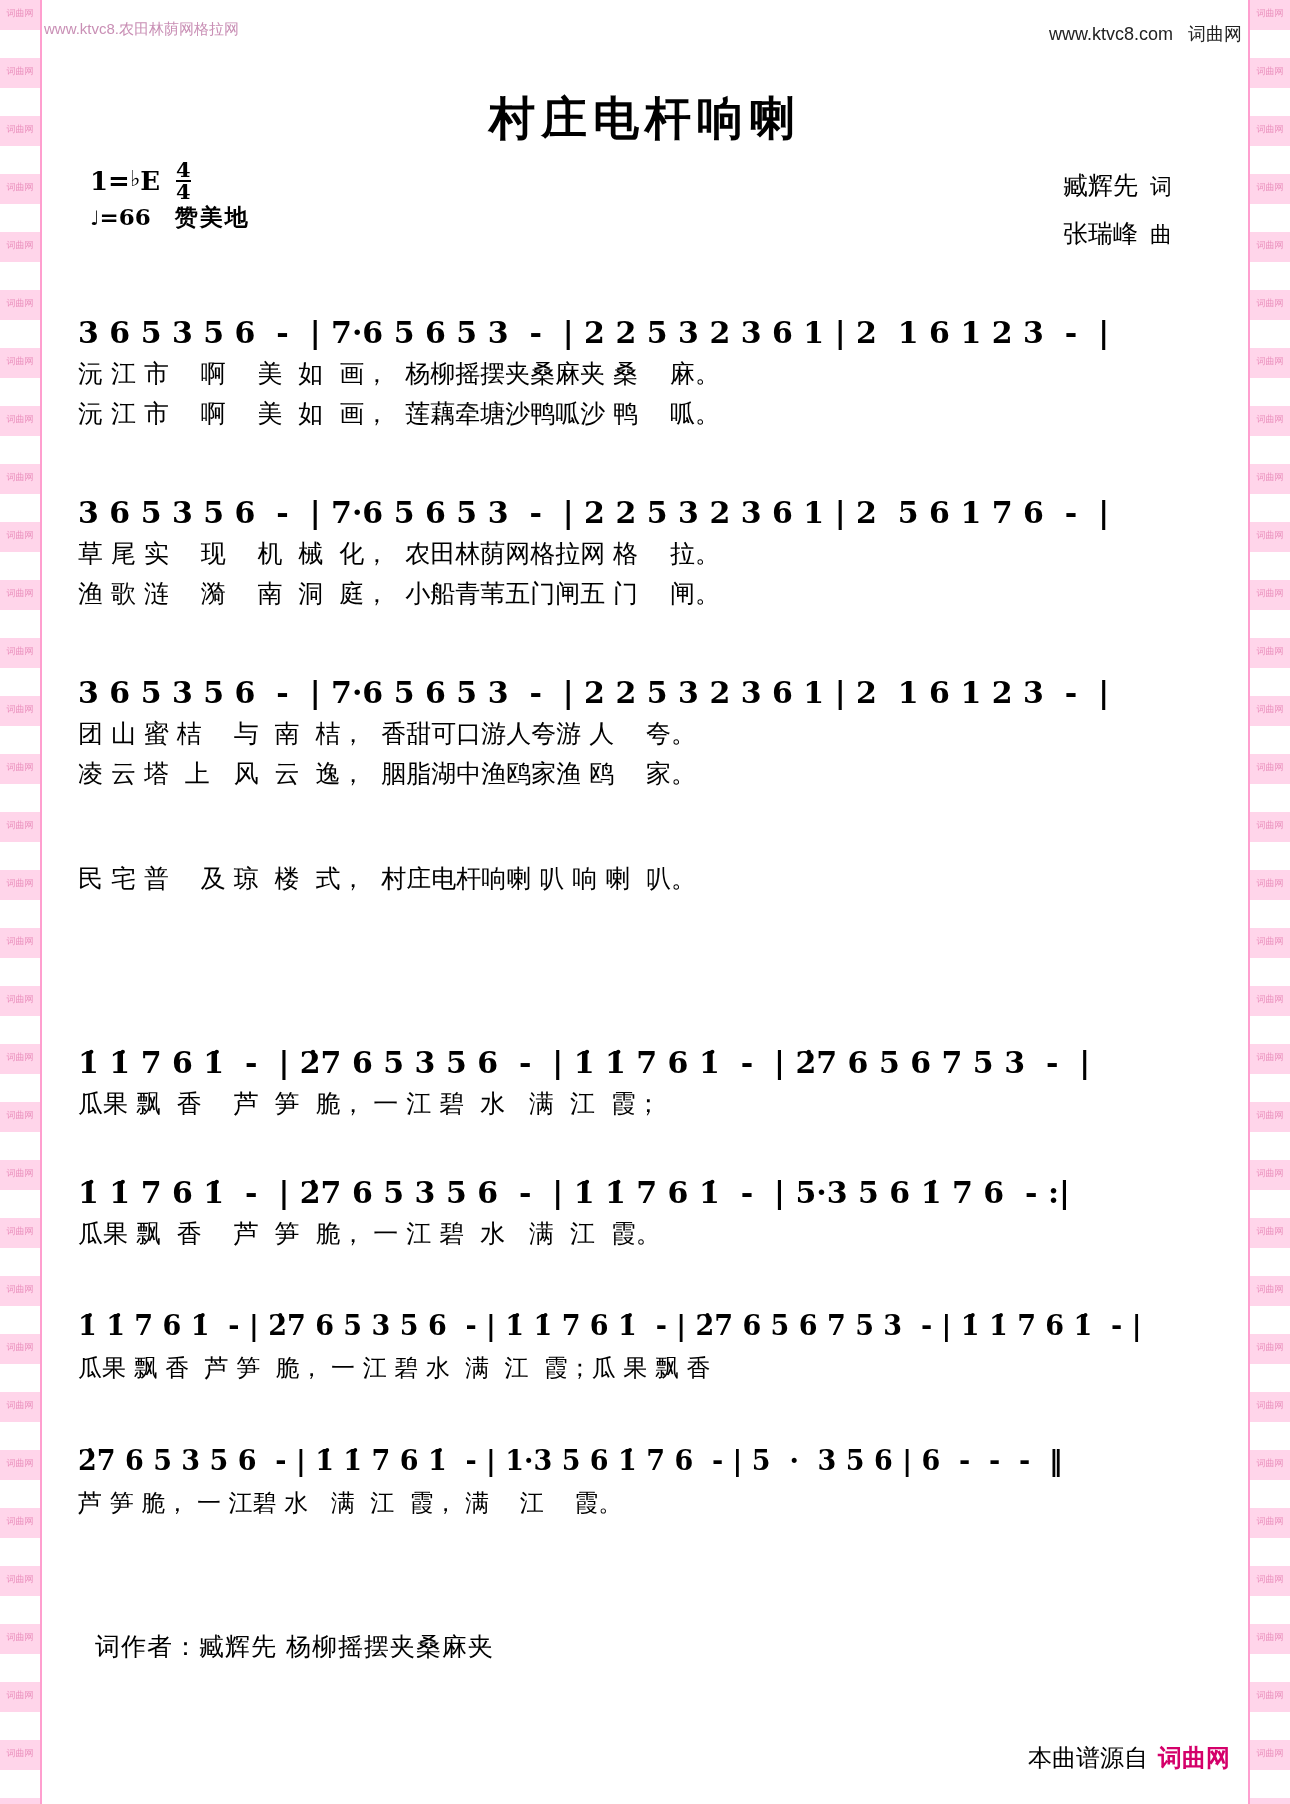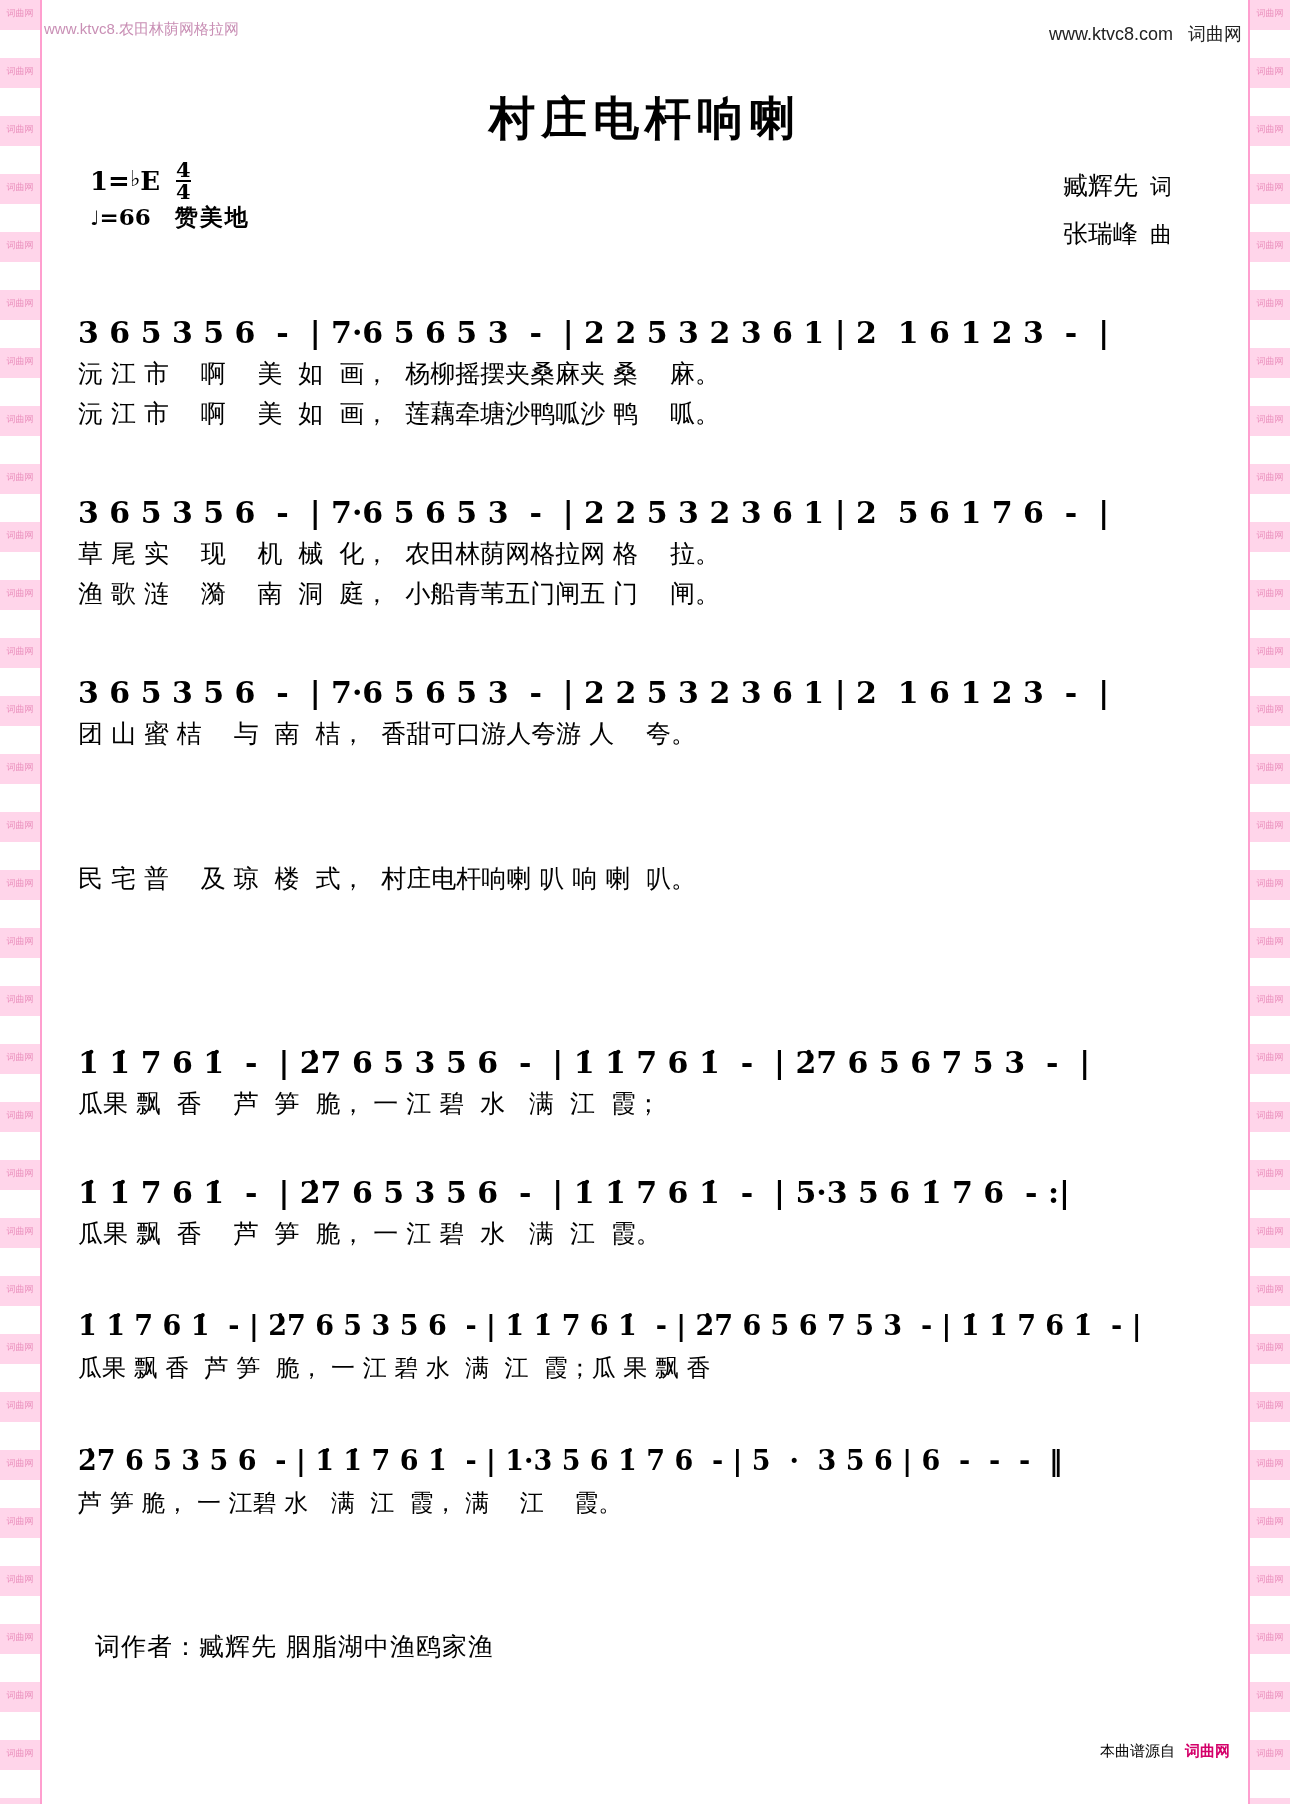--- a/index.html
+++ b/index.html
@@ -158,21 +158,21 @@
     left: 95px;
     top: 1630px;
     font-size: 25px;
     font-family: "DejaVu Serif", serif;
     letter-spacing: 1px;
   }
   .footer-source {
     position: absolute;
     right: 60px;
     top: 1742px;
-    font-size: 15px;
+    font-size: 24px;
     font-family: "DejaVu Serif", serif;
   }
   .footer-source .brand {
     color: #d4006a;
     font-weight: bold;
     margin-left: 10px;
   }
 </style>
 </head>
 <body>
@@ -291,20 +291,21 @@
 
 <div class="system" style="top:495px;">
   <div class="notes-line">3 6 5 3 5 6  -  | 7·6 5 6 5 3  -  | 2 2 5 3 2 3 6 1 | 2  5 6 1 7 6  -  |</div>
   <div class="lyr-line">草 尾 实    现    机  械  化，  农田林荫网格拉网 格    拉。</div>
   <div class="lyr-line">渔 歌 涟    漪    南  洞  庭，  小船青苇五门闸五 门    闸。</div>
 </div>
 
 <div class="system" style="top:675px;">
   <div class="notes-line">3 6 5 3 5 6  -  | 7·6 5 6 5 3  -  | 2 2 5 3 2 3 6 1 | 2  1 6 1 2 3  -  |</div>
   <div class="lyr-line">团 山 蜜 桔    与  南  桔，  香甜可口游人夸游 人    夸。</div>
+  <div class="lyr-line">凌 云 塔  上   风  云  逸，  胭脂湖中渔鸥家渔 鸥    家。</div>
 </div>
 
 <div class="system" style="top:862px;">
   <div class="lyr-line">民 宅 普    及 琼  楼  式，  村庄电杆响喇 叭 响 喇  叭。</div>
 </div>
 
 <div class="system" style="top:1045px;">
   <div class="notes-line">1̇ 1̇ 7 6 1̇  -  | 2̇7 6 5 3 5 6  -  | 1̇ 1̇ 7 6 1̇  -  | 2̇7 6 5 6 7 5 3  -  |</div>
   <div class="lyr-line">瓜果 飘  香    芦  笋  脆， 一 江 碧  水   满  江  霞；</div>
 </div>
@@ -317,16 +318,16 @@
 <div class="system" style="top:1310px;">
   <div class="notes-line" style="font-size:27px;">1̇ 1̇ 7 6 1̇  - | 2̇7 6 5 3 5 6  - | 1̇ 1̇ 7 6 1̇  - | 2̇7 6 5 6 7 5 3  - | 1̇ 1̇ 7 6 1̇  - |</div>
   <div class="lyr-line" style="font-size:24px;">瓜果 飘 香  芦 笋  脆， 一 江 碧 水  满  江  霞；瓜 果 飘 香</div>
 </div>
 
 <div class="system" style="top:1445px;">
   <div class="notes-line" style="font-size:27px;">2̇7 6 5 3 5 6  - | 1̇ 1̇ 7 6 1̇  - | 1·3 5 6 1̇ 7 6  - | 5  ·  3 5 6 | 6  -  -  -  ‖</div>
   <div class="lyr-line" style="font-size:24px;">芦 笋 脆， 一 江碧 水   满  江  霞， 满    江    霞。</div>
 </div>
 
-<div class="footer-credit">词作者：臧辉先   胭脂湖中渔鸥家渔</div>
+<div class="footer-credit">词作者：臧辉先   杨柳摇摆夹桑麻夹</div>
 <div class="footer-source">
   <span>本曲谱源自</span><span class="brand">词曲网</span>
 </div>
 
 </body></html>

